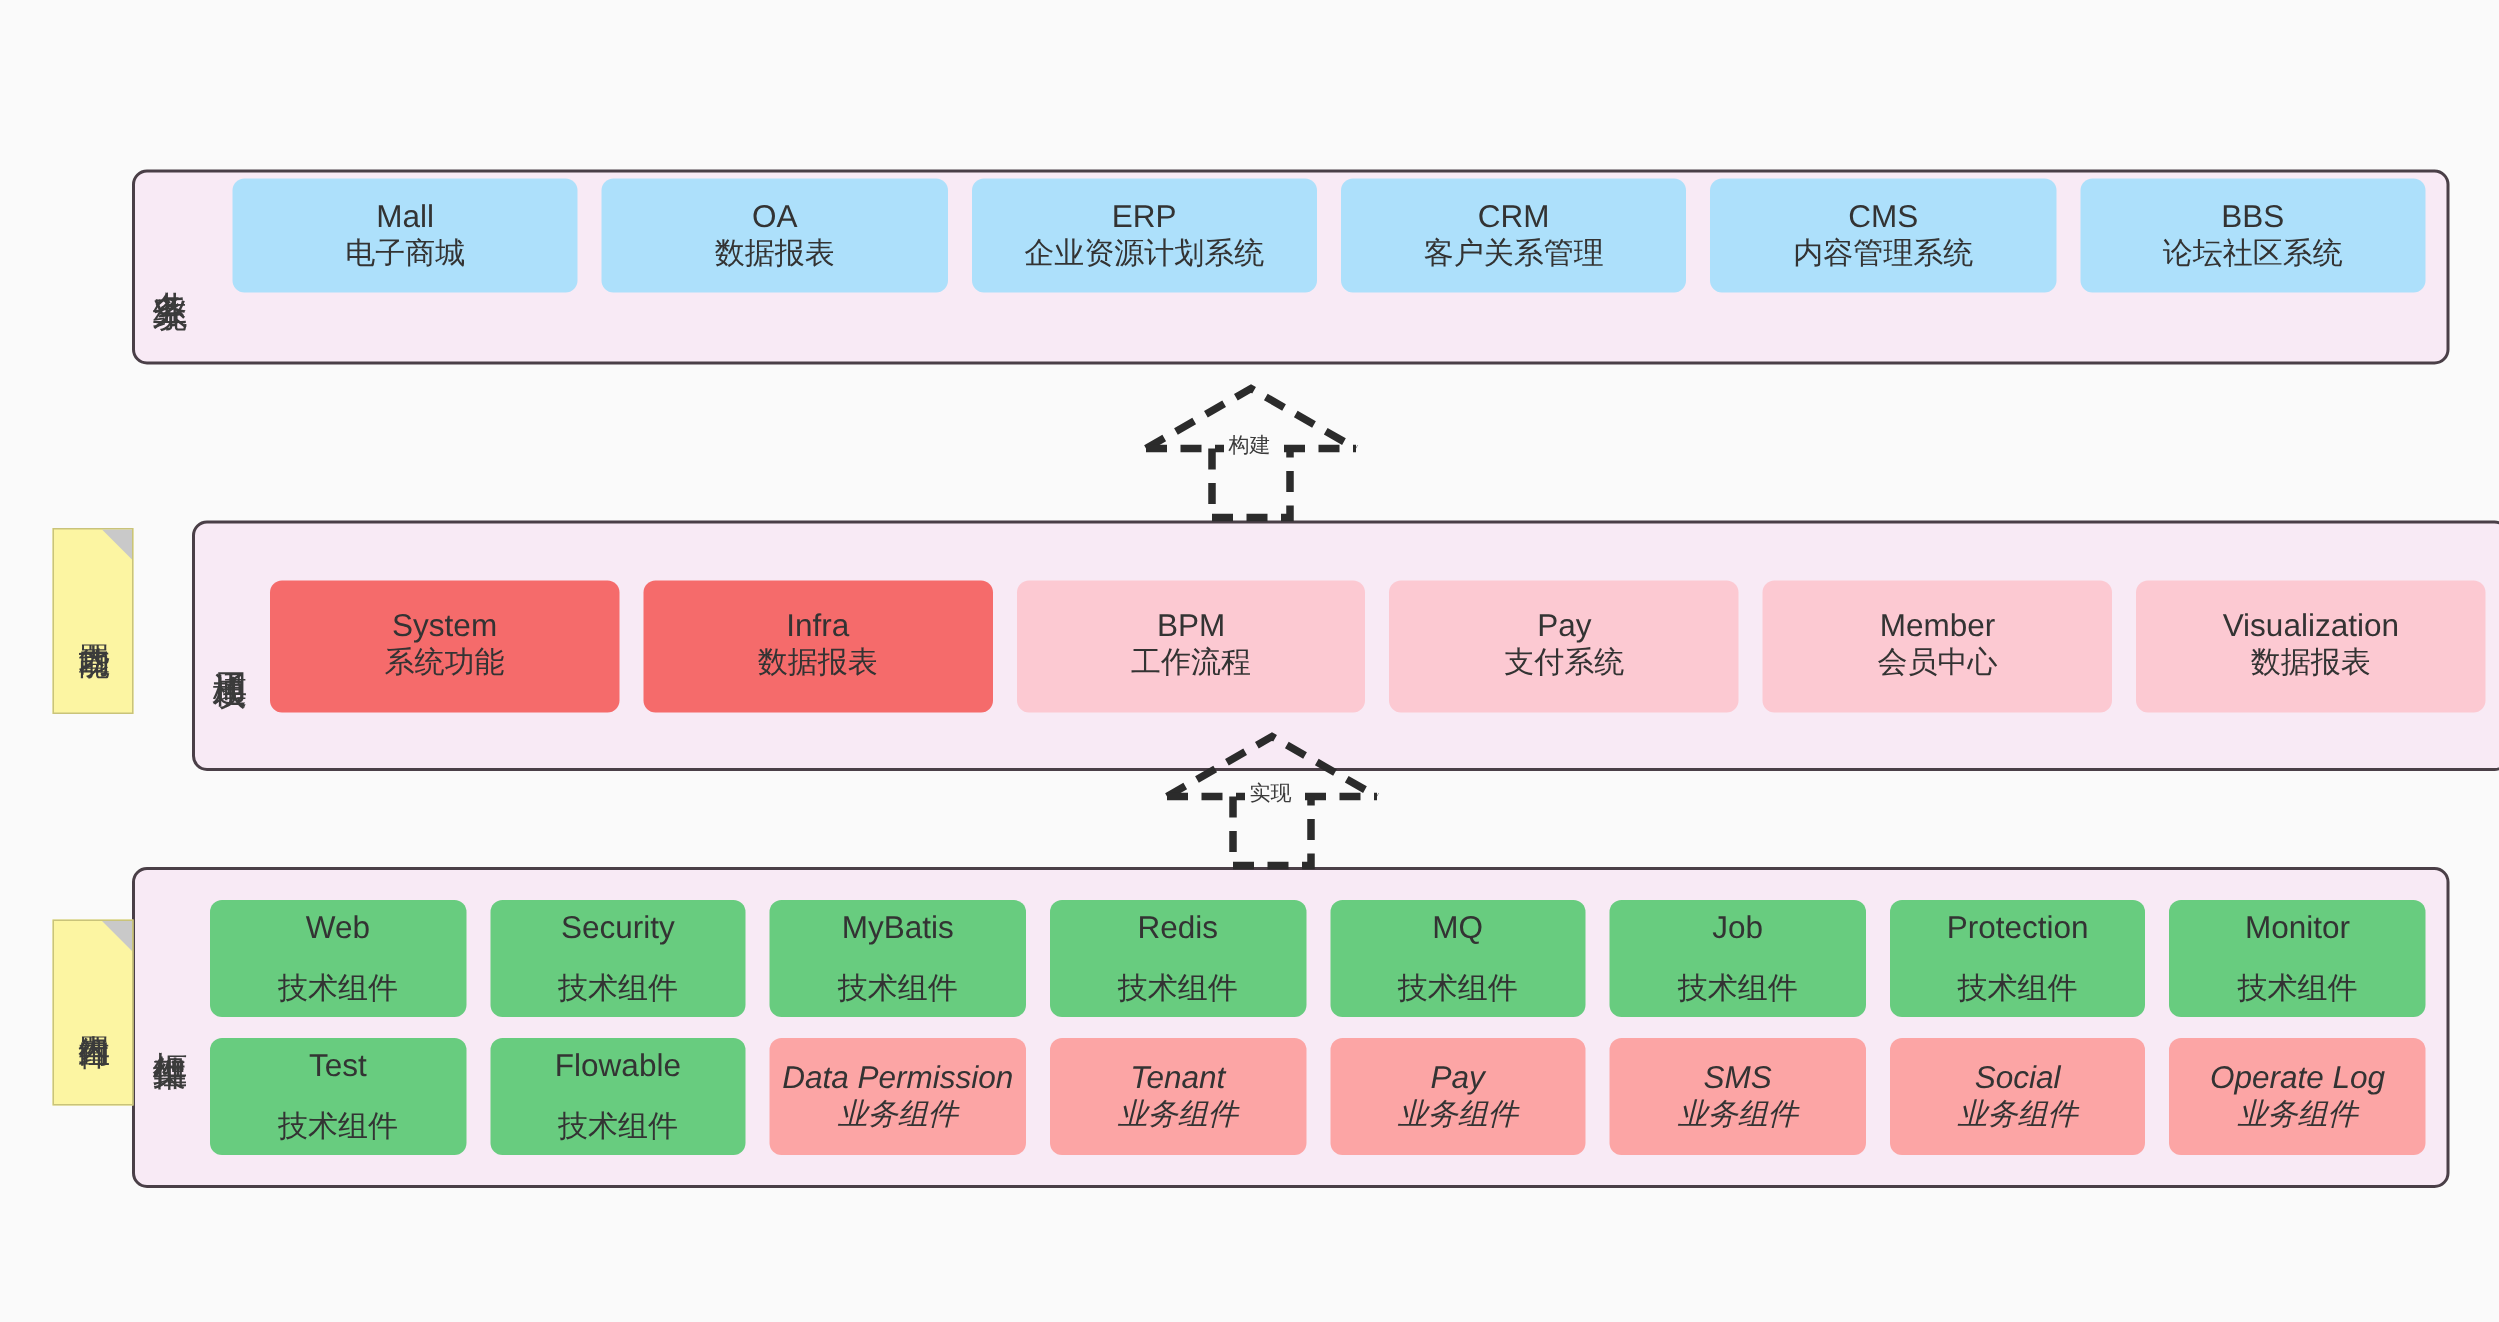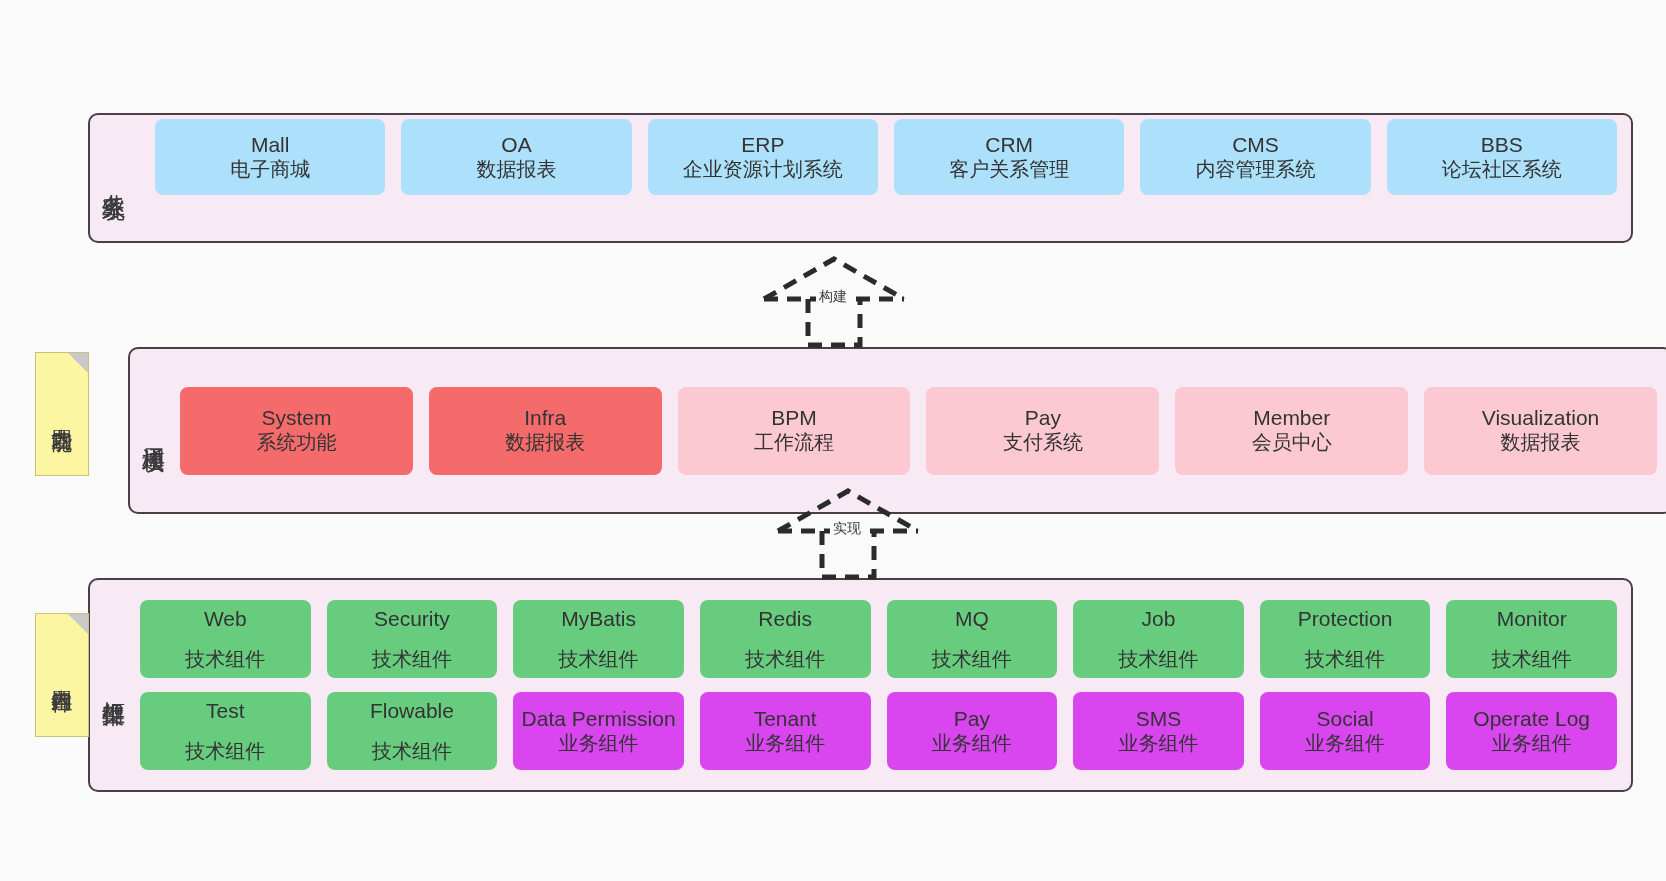--- a/index.html
+++ b/index.html
@@ -79,21 +79,21 @@
     padding: 4px 6px;
     line-height: 1.18;
   }
   .card .t1 { font-size: 21px; }
   .card .t2 { font-size: 20px; }
 
   .c-blue        { background: #ade0fb; }
   .c-red         { background: #f56b6b; }
   .c-pink        { background: #fcc9d2; align-items: center; }
   .c-green       { background: #68cc7f; gap: 16px; }
-  .c-green-light { background: #d946ef; }
+  .c-green-light { background: #fca5a5; font-style: italic; }
 
   
   #layer-business  { left: 88px;  top: 113px; width: 1545px; height: 130px; gap: 15px; }
   #layer-modules   { left: 88px;  top: 347px; width: 1545px; height: 167px; margin-left: 40px; }
   #layer-framework { left: 88px;  top: 578px; width: 1545px; height: 214px; }
 
   #layer-business  .layer-body { height: 84px; justify-content: center; }
   #layer-business  .row        { height: 76px; }
   #layer-modules   .row        { height: 88px; }
   #layer-framework .row        { height: 78px; }

